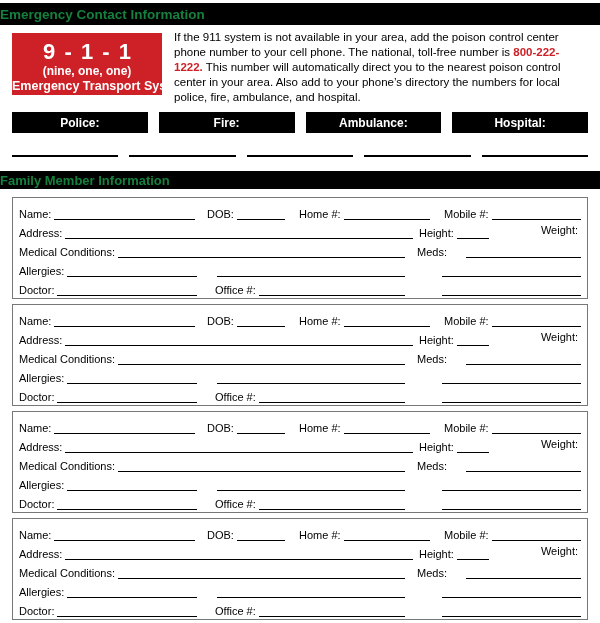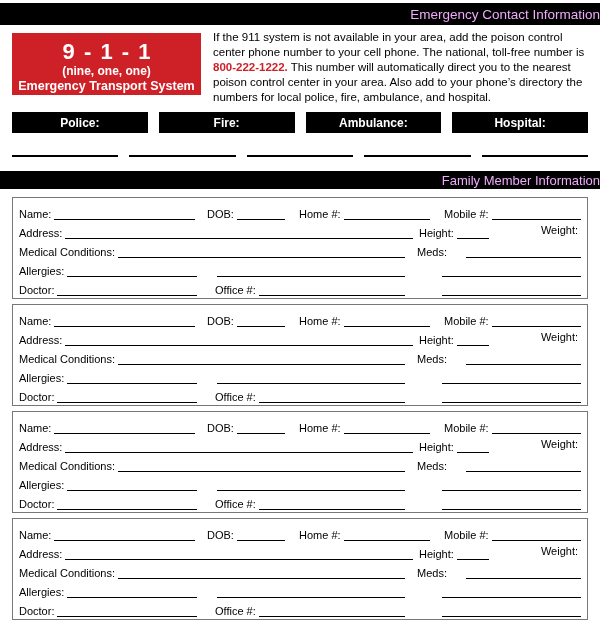--- a/index.html
+++ b/index.html
@@ -3,29 +3,29 @@
 <meta charset="utf-8">
 <style>
   * { box-sizing: content-box; }
   html,body { margin:0; padding:0; }
   body {
     width:600px; height:623px; overflow:hidden;
     background:#fff; color:#000;
     font-family:"Liberation Sans", sans-serif;
   }
   .bar {
-    background:#000; color:#f0abfc; font-weight:normal;
-    display:flex; align-items:center; justify-content:flex-end;
+    background:#000; color:#15803d; font-weight:bold;
+    display:flex; align-items:center; justify-content:flex-start;
   }
   .bar.top { margin-top:3px; height:22px; font-size:13.5px; }
   .bar.family { margin-top:14px; height:18px; font-size:13px; }
 
   .intro-row { display:flex; margin:5px 12px 0 12px; }
   .red-box {
-    width:189px; height:55px; padding-top:7px; margin-top:3px;
+    width:150px; height:55px; padding-top:7px; margin-top:3px;
     color:#fff; text-align:center; flex-shrink:0;
   }
   .red-number { font-size:22px; font-weight:bold; line-height:24px; word-spacing:3px; }
   .red-words  { font-size:12px;  font-weight:bold; line-height:14px; }
   .red-sub    { font-size:12.5px; font-weight:bold; line-height:16px; white-space:nowrap; }
   .intro-text { margin-left:12px; flex:1; font-size:11.5px; line-height:15px; }
   .intro-text .phone { font-weight:bold; }
 
   .contacts-row { display:flex; gap:11px; margin:7px 12px 0 12px; }
   .contact-box {

